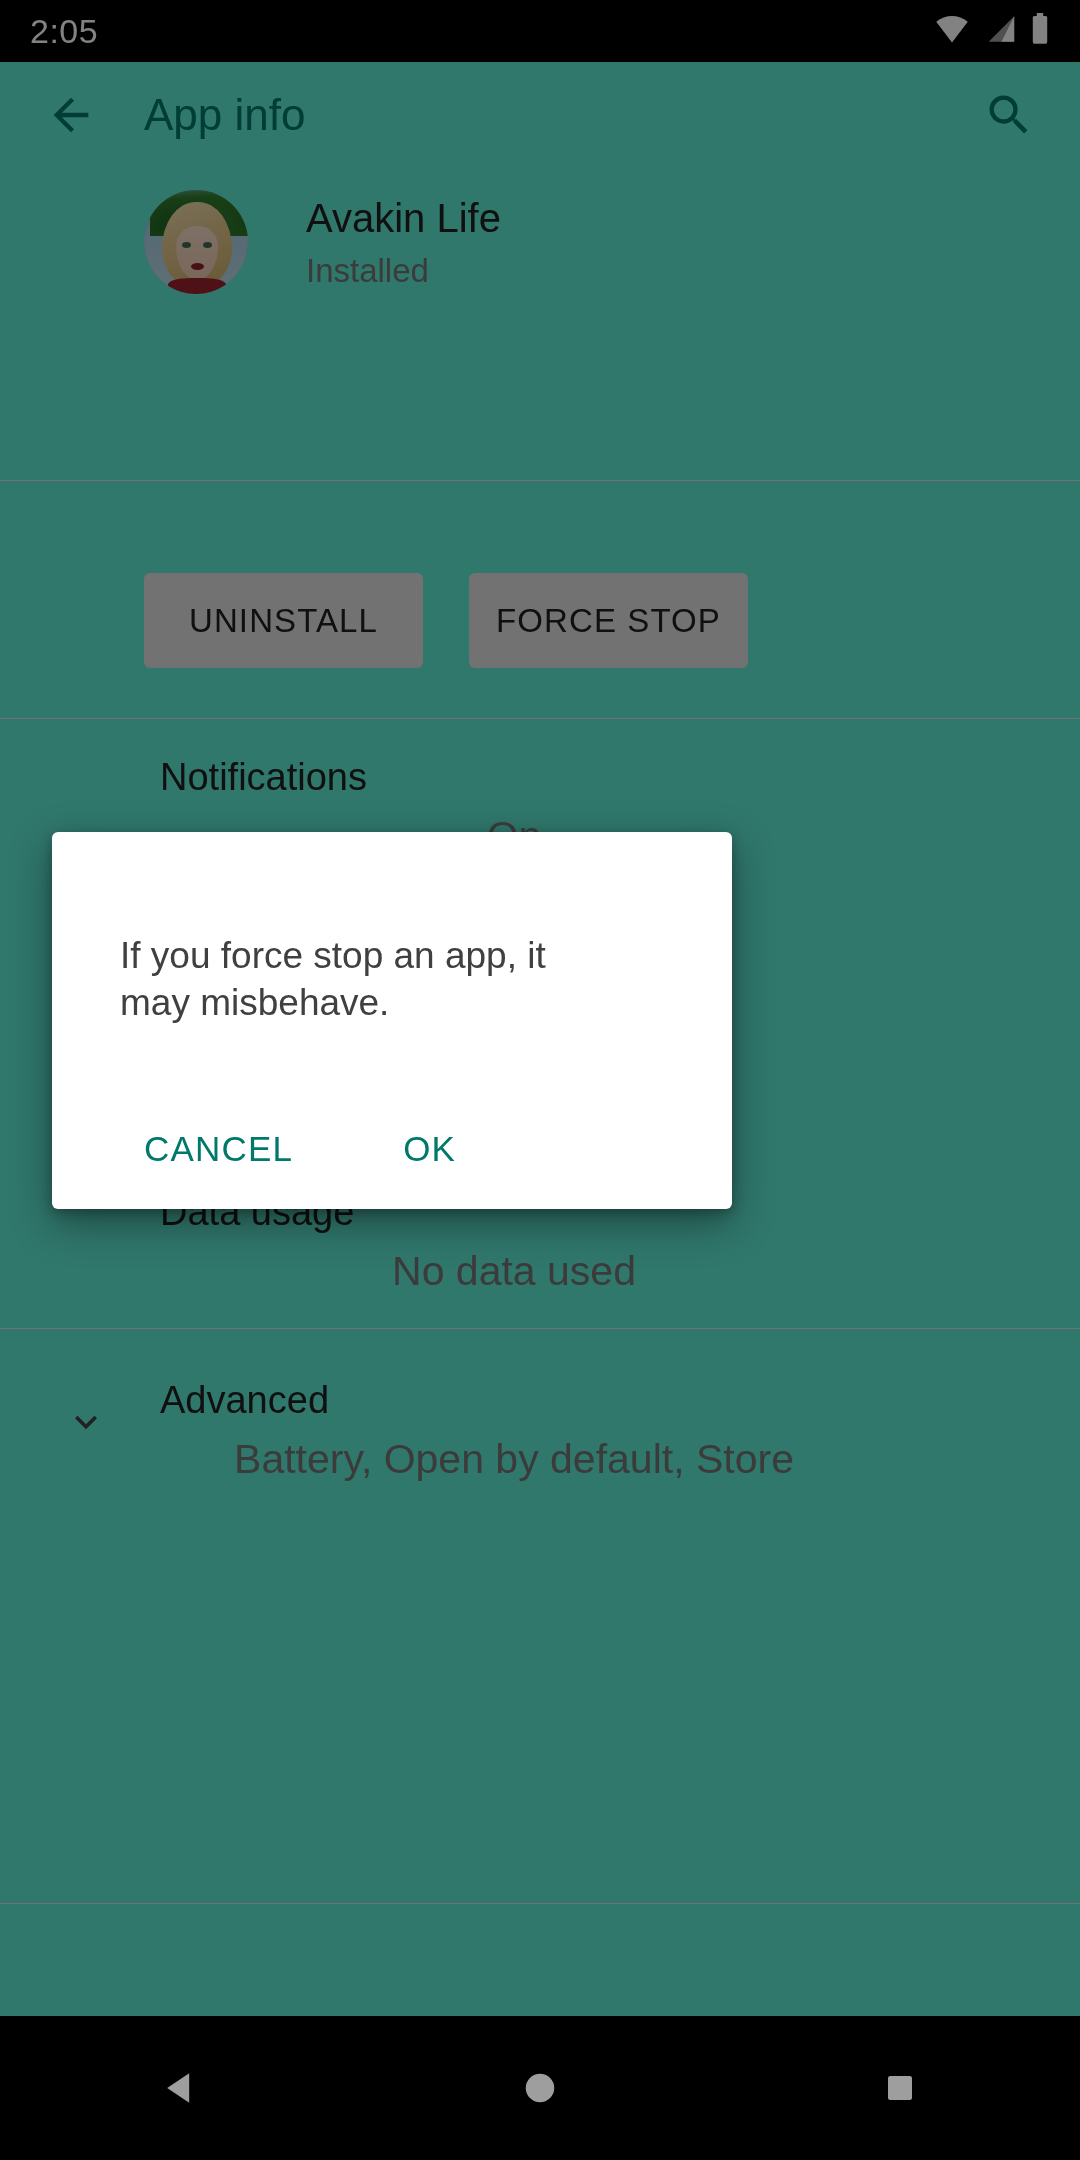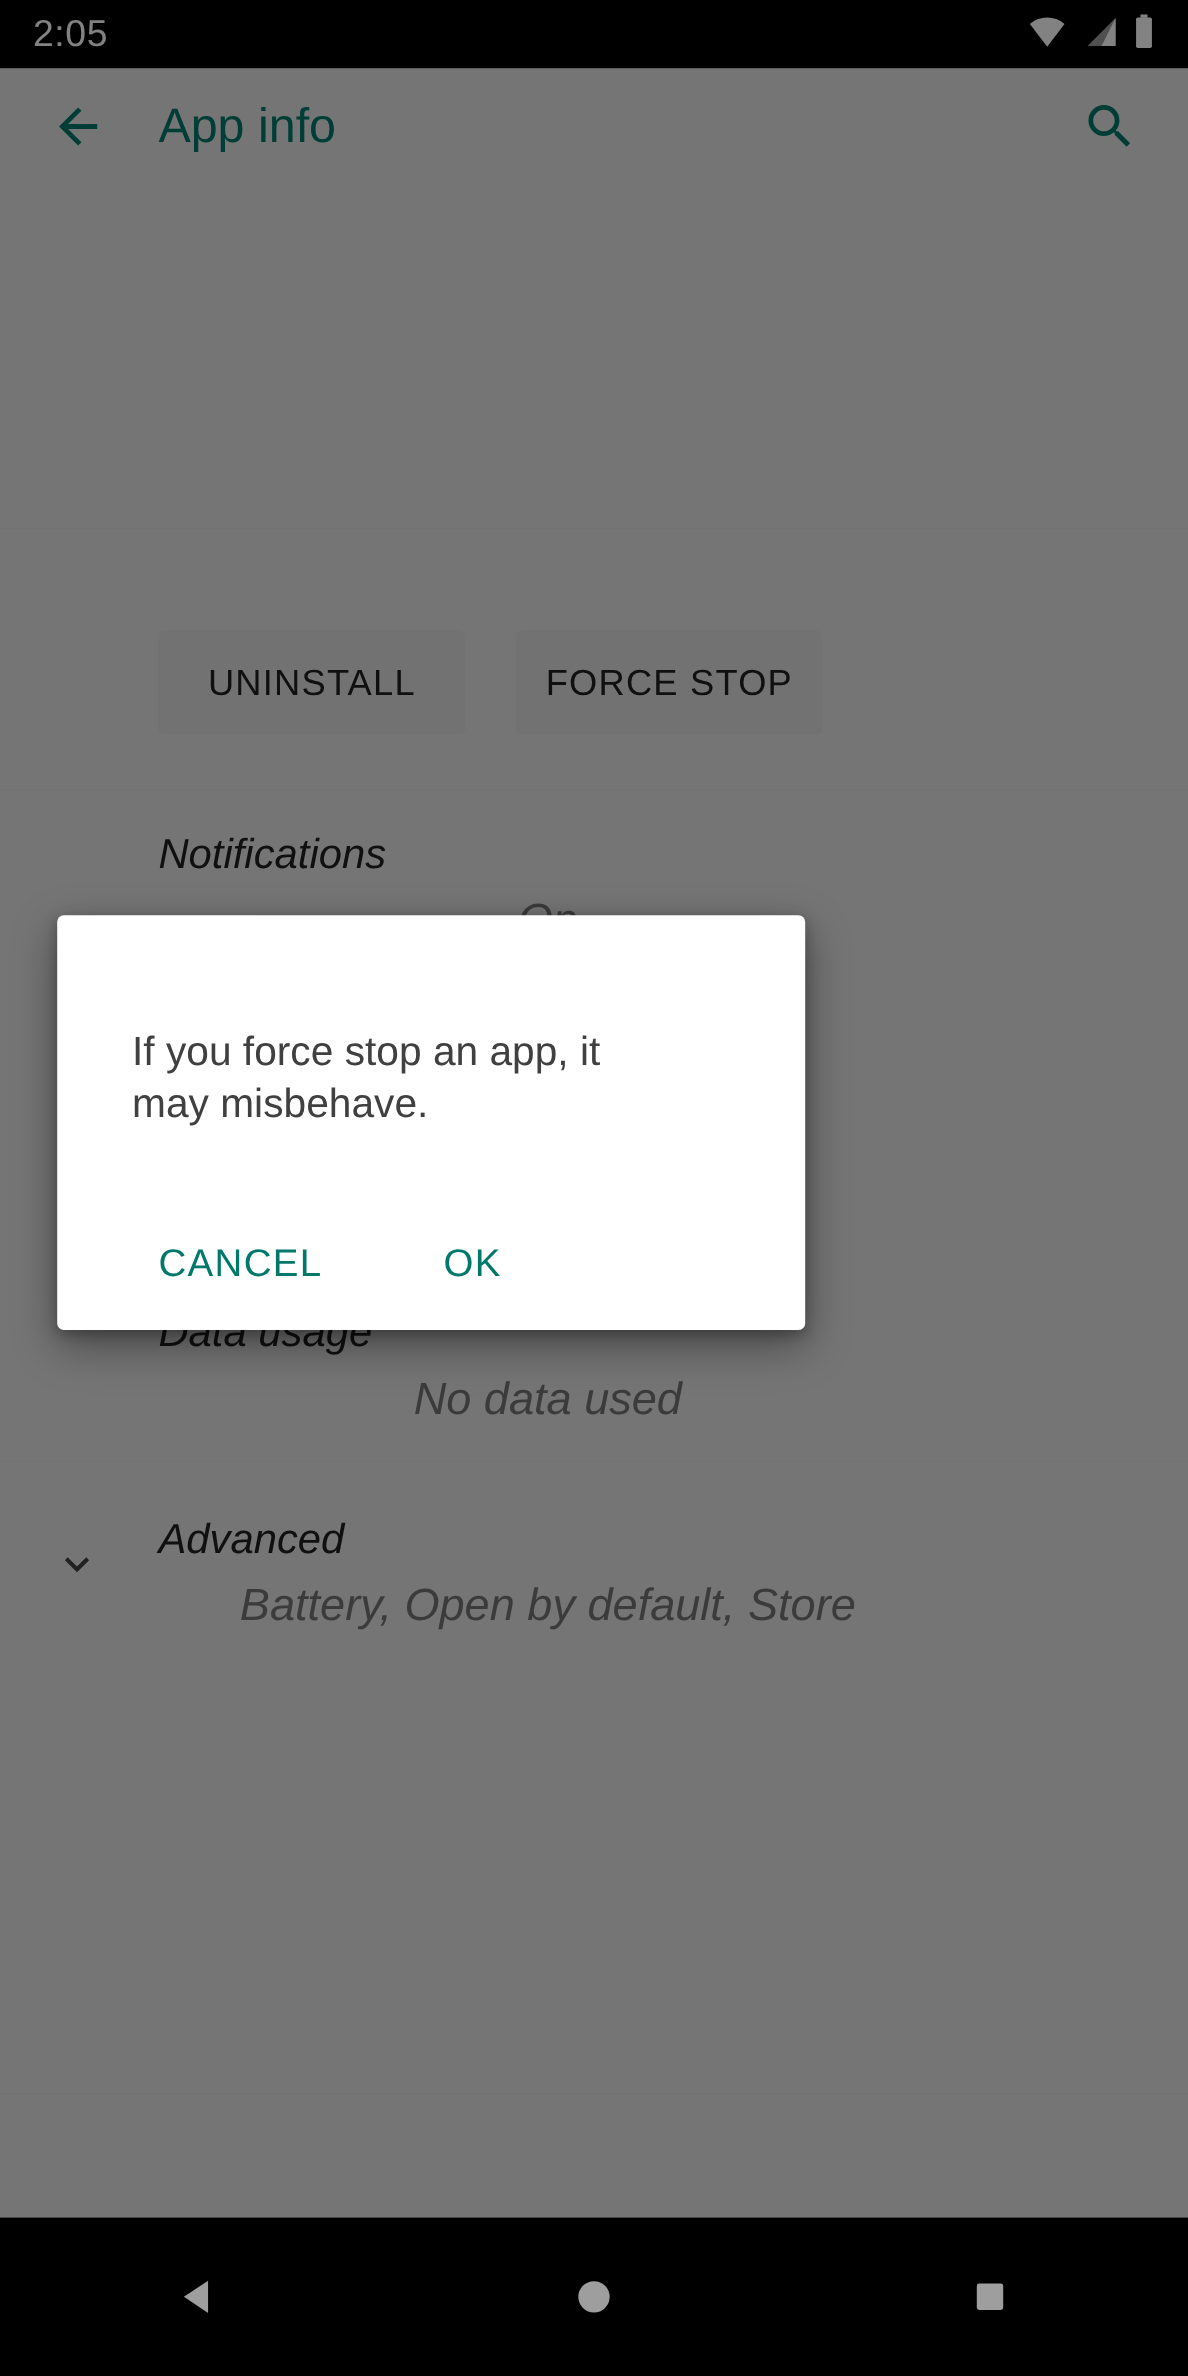--- a/index.html
+++ b/index.html
@@ -12,21 +12,21 @@
 
   #screen {
     position:relative;
     width:1080px; height:2160px;
     background:#fafafa;
   }
 
   
   #app-screen {
     position:absolute; inset:0;
-    background:#e5e5e5;
+    background:#5eead4;
   }
 
   
   .status-bar {
     position:absolute; top:0; left:0;
     width:1080px; height:62px;
     background:#000;
     display:flex; align-items:center;
     padding:0 30px;
   }
@@ -141,23 +141,22 @@
     font-family:"Liberation Sans", sans-serif;
     font-size:33px;
     letter-spacing:1.1px;
     color:#212121;
     display:flex; align-items:center; justify-content:center;
     cursor:pointer;
   }
 
   
   .srow {
-    position:absolute; left:0; width:996px;
+    position:absolute; left:16px; width:996px;
     padding:0 144px;
-    font-style:italic;
   }
   .srow .st { font-size:38px; color:#212121; line-height:1.2; }
   .srow .ss { font-size:41px; color:#757575; margin-top:11px; line-height:1.2;text-align:center; }
   .srow .chev {
     position:absolute; left:48px; top:22px;
     width:44px; height:44px;
     display:flex; align-items:center; justify-content:center;
   }
 
   
@@ -255,20 +254,36 @@
           </svg>
       </div>
       <div class="ab-title">App info</div>
       <div class="ab-search">
         <svg width="52" height="52" viewBox="0 0 24 24">
             <path d="M15.5 14h-.79l-.28-.27A6.47 6.47 0 0 0 16 9.5 6.5 6.5 0 1 0 9.5 16c1.61 0 3.09-.59 4.23-1.57l.27.28v.79l5 4.99L20.49 19l-4.99-5zm-6 0A4.5 4.5 0 1 1 14 9.5 4.49 4.49 0 0 1 9.5 14z" fill="#00796b"></path>
           </svg>
       </div>
     </div>
 
+    <div class="app-header">
+      <div class="app-icon">
+        <div class="sky"></div>
+        <div class="foliage"></div>
+        <div class="hair"></div>
+        <div class="face"></div>
+        <div class="eye l"></div>
+        <div class="eye r"></div>
+        <div class="lips"></div>
+        <div class="dress"></div>
+      </div>
+      <div class="app-meta">
+        <div class="app-name">Avakin Life</div>
+        <div class="app-state">Installed</div>
+      </div>
+    </div>
 
     <div class="divider" style="top:480px;"></div>
 
     <div class="btn-row">
       <button class="action-btn">UNINSTALL</button>
       <button class="action-btn">FORCE STOP</button>
     </div>
 
     <div class="divider" style="top:718px;"></div>
 

